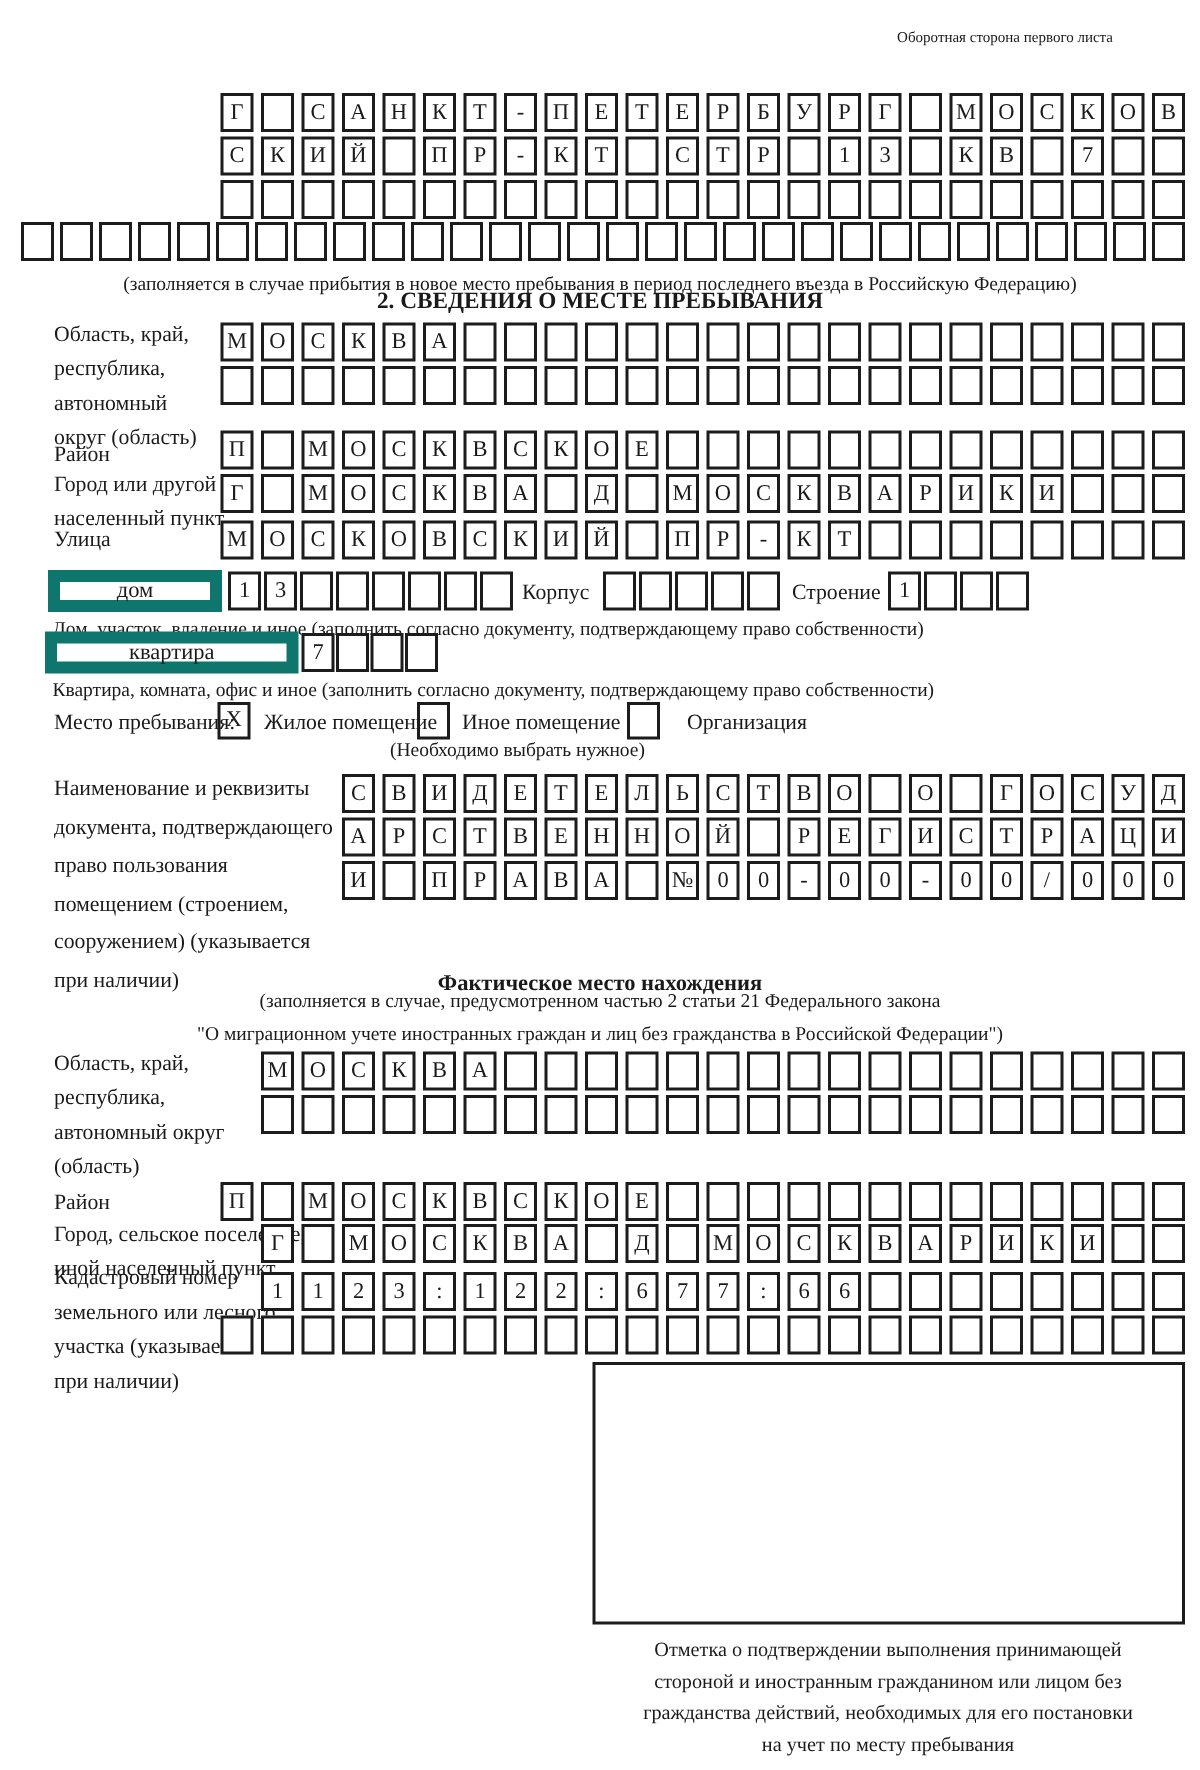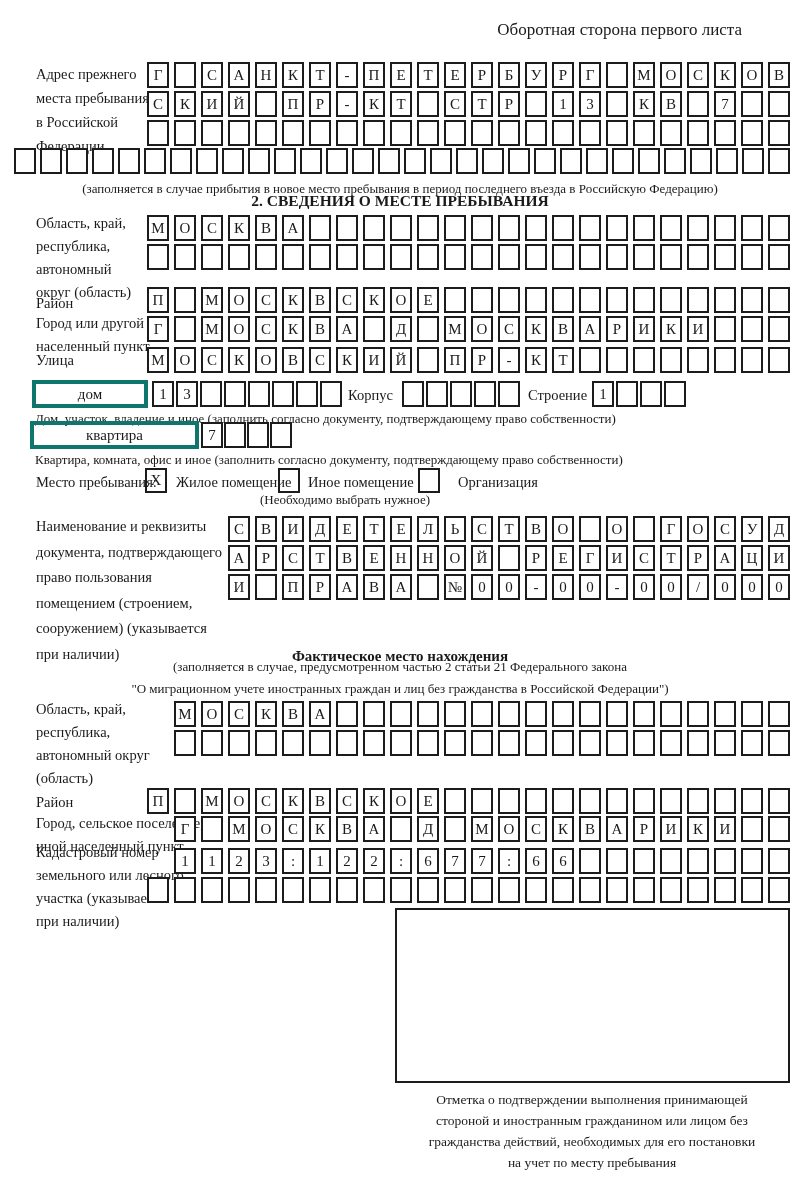--- a/index.html
+++ b/index.html
@@ -11,40 +11,34 @@
   .note{font-size:13px;text-align:center;}
   .center{width:800px;left:0;text-align:center;}
   .title{font-weight:bold;font-size:15.5px;}
   .grid{position:absolute;display:flex;gap:5px;}
   .grid.tight{gap:2px;}
   .grid.vtight{gap:1px;}
   .grid.g4{gap:4px;}
   .cell{width:22px;height:26px;box-sizing:border-box;border:2px solid #1c1c1c;
         display:flex;align-items:center;justify-content:center;
         font-size:15px;background:#fff;flex:0 0 auto;}
-  .widebox{box-sizing:border-box;border:4px solid #0f766e;height:28px;
+  .widebox{box-sizing:border-box;border:8px solid #0f766e;height:28px;
         display:flex;align-items:center;justify-content:center;font-size:15px;}
   .checkbox{width:22px;height:25px;box-sizing:border-box;border:2px solid #1c1c1c;
         display:flex;align-items:center;justify-content:center;font-size:15px;}
   .stampbox{box-sizing:border-box;border:2px solid #1c1c1c;background:#fff;}
   .cap{font-size:13.5px;line-height:21px;text-align:center;}
 </style>
 </head>
 <body>
 
 <div id="page">
 
-  <div class="abs" style="top:20px;right:58px;font-size:17px;">Оборотная сторона первого листа</div>
-
-  <div class="abs lbl" style="left:36px;top:62px;">
-    <div>Адрес прежнего</div>
-    <div>места пребывания</div>
-    <div>в Российской</div>
-    <div>Федерации</div>
-  </div>
+  <div class="abs" style="top:20px;right:58px;font-size:10px;">Оборотная сторона первого листа</div>
+
   <div class="grid" style="top:62px;right:10px;">
       <div class="cell">Г</div>
       <div class="cell"></div>
       <div class="cell">С</div>
       <div class="cell">А</div>
       <div class="cell">Н</div>
       <div class="cell">К</div>
       <div class="cell">Т</div>
       <div class="cell">-</div>
       <div class="cell">П</div>

